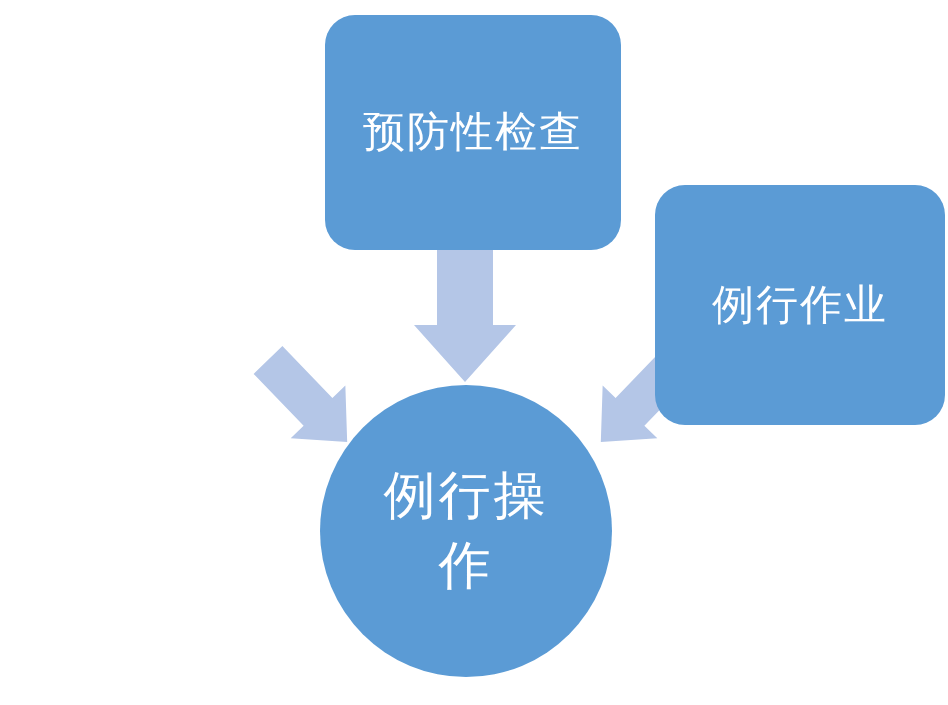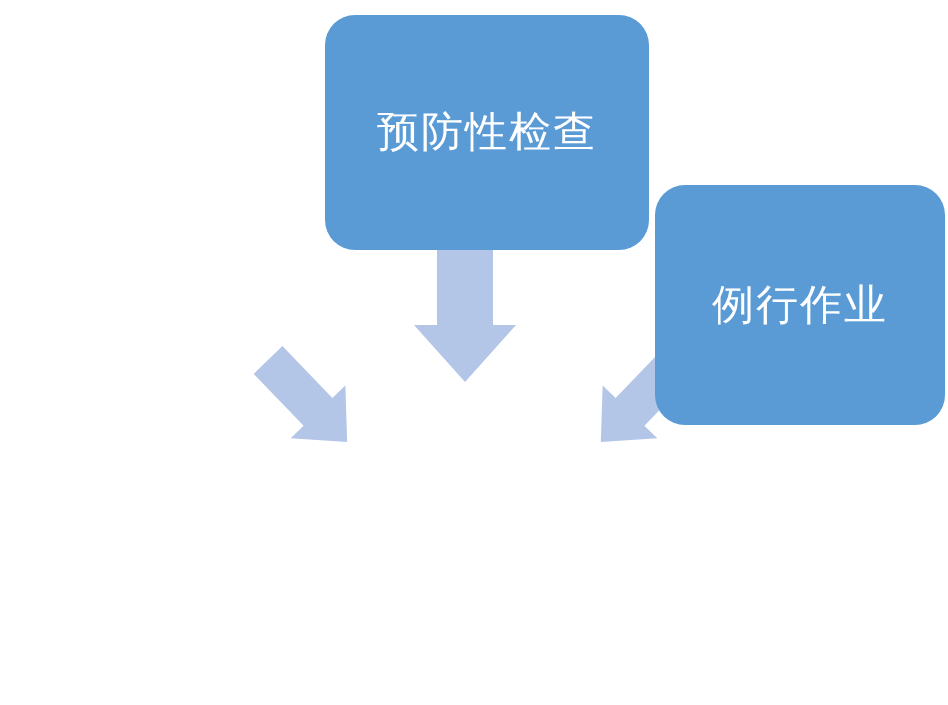--- a/index.html
+++ b/index.html
@@ -28,21 +28,21 @@
     align-items: center;
     justify-content: center;
   }
   .node-label {
     color: var(--text-color);
     font-size: 42px;
     letter-spacing: 2px;
     text-align: center;
     line-height: 1.3;
   }
-  .box-top    { left: 325px; top: 15px;  width: 324px; height: 235px; }
+  .box-top    { left: 325px; top: 15px;  width: 296px; height: 235px; }
   .box-left   { left: 4px;   top: 185px; width: 282px; height: 240px; }
   .box-right  { left: 655px; top: 185px; width: 290px; height: 240px; }
   .node-circle {
     position: absolute;
     left: 320px; top: 385px;
     width: 292px; height: 292px;
     background: var(--node-fill);
     border-radius: 50%;
     display: flex;
     align-items: center;
@@ -81,14 +81,17 @@
 
   <div class="node-box box-top">
     <div class="node-label">预防性检查</div>
   </div>
 
 
   <div class="node-box box-right">
     <div class="node-label">例行作业</div>
   </div>
 
+  <div class="node-circle">
+    <div class="circle-label">例行操作</div>
+  </div>
 
 </div>
 
 </body></html>

